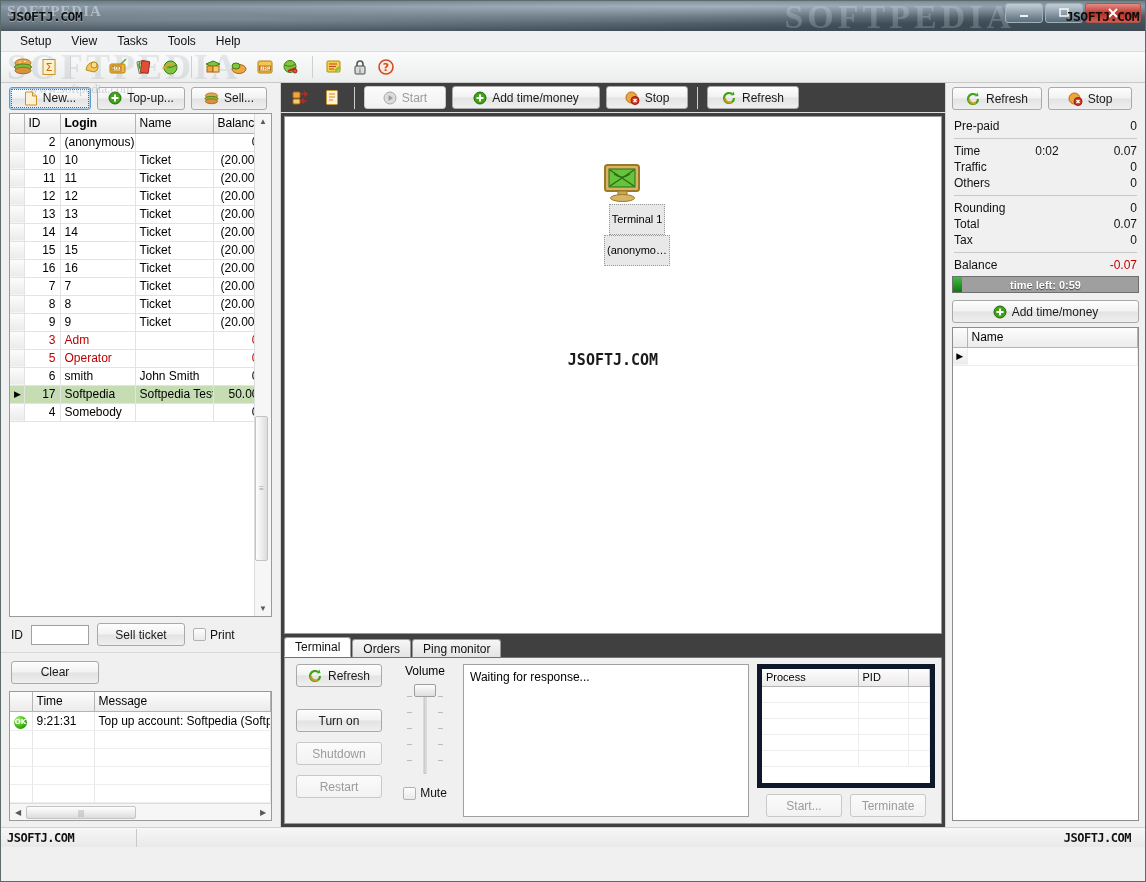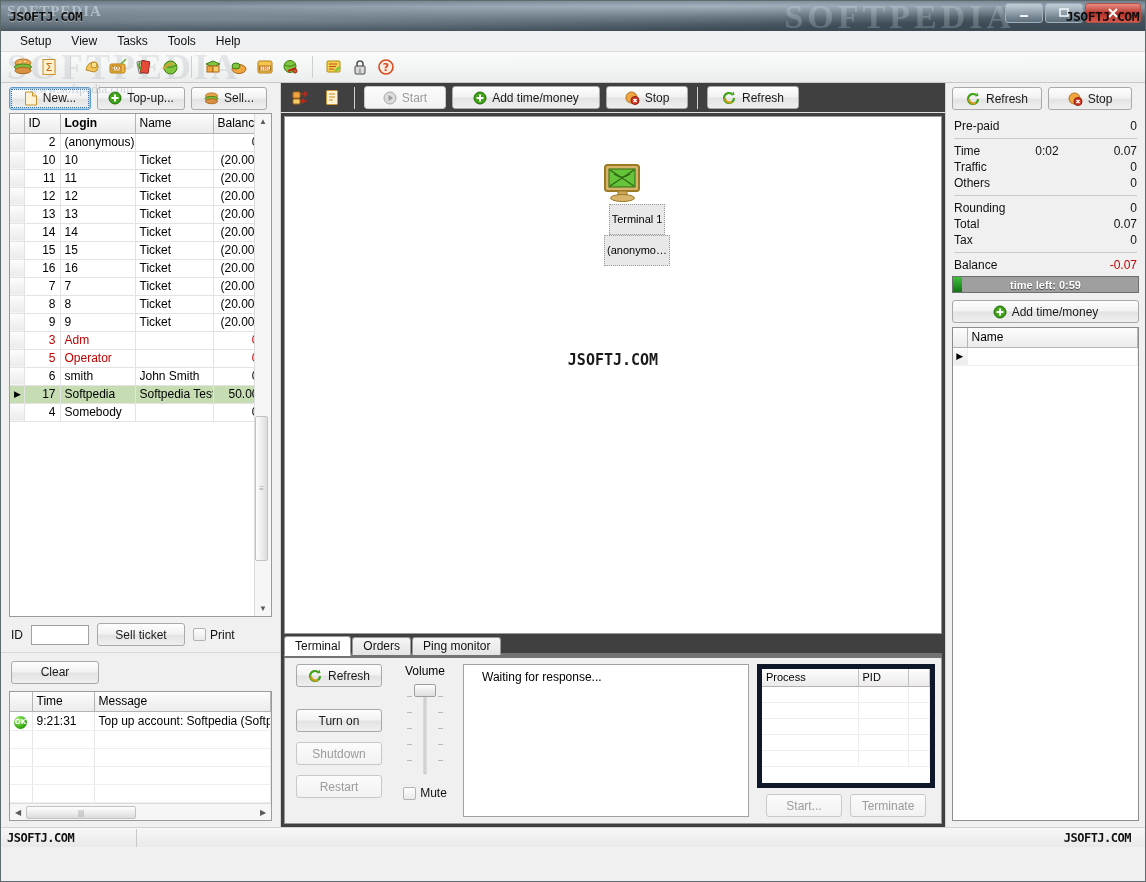--- a/index.html
+++ b/index.html
@@ -387,21 +387,21 @@
     letter-spacing: 0px;
     pointer-events: none;
   }
 
   .bottomtabs {
     height: 186px;
     margin: 4px 3px 3px 3px;
     display: flex;
     flex-direction: column;
   }
-  .tabstrip { display: flex; align-items: center; height: 20px; border-bottom: 5px solid #737373;}
+  .tabstrip { display: flex; align-items: flex-end; height: 20px; border-bottom: 1px solid #737373;}
   .tab {
     height: 18px; padding: 0 10px;
     font-size: 12px; color: #111;
     background: linear-gradient(to bottom,#f6f6f6,#e4e4e4);
     border: 1px solid #9a9a9a;
     border-bottom: none;
     border-radius: 3px 3px 0 0;
     display: flex; align-items: center;
     margin-right: 1px;
     cursor: default;
@@ -445,21 +445,21 @@
     background: linear-gradient(to bottom,#fdfdfd,#ededed,#dedede);
     border: 1px solid #9e9e9e;
     border-radius: 2px;
   }
   .ticks { position: absolute; top: 4px; bottom: 0; width: 40px; }
   .tick { position: absolute; width: 5px; height: 1px; background: #bbb; }
   .respbox {
     flex: 1;
     background: #fff;
     border: 1px solid #a0a0a0;
-    padding: 5px 18px;
+    padding: 5px 6px;
     font-size: 12px;
     color: #000;
     min-width: 0;
   }
   .proccol { width: 178px; display: flex; flex-direction: column; gap: 6px; }
   .proctable {
     flex: 1;
     border: 5px solid #0f172a;
     background: #fff;
     overflow: hidden;

